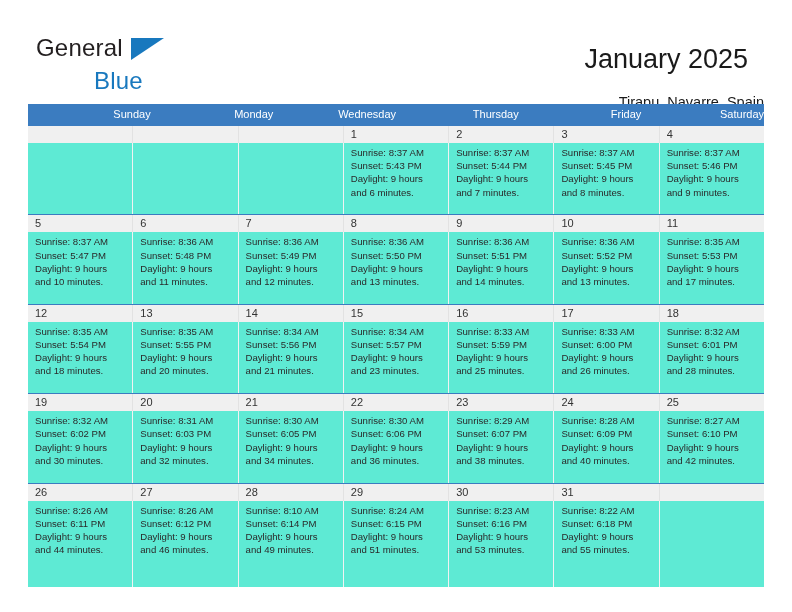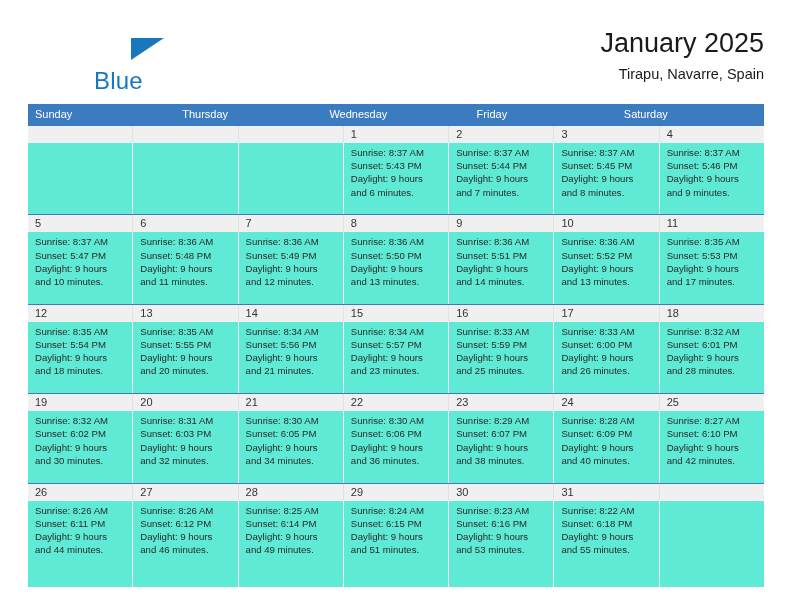--- a/index.html
+++ b/index.html
@@ -70,21 +70,21 @@
     right: 0;
     top: 0;
     text-align: right;
   }
   .cal-title {
     font-size: 27px;
     color: #1a1a1a;
     line-height: 34px;
     white-space: nowrap;
     font-weight: normal;
-    margin: 0;
+    margin: 16px;
   }
   .cal-sub {
     font-size: 14.5px;
     color: #1a1a1a;
     line-height: 20px;
     margin-top: 4px;
     white-space: nowrap;
   }
 
   
@@ -100,20 +100,21 @@
     height: 21px;
   }
   .cal-head .hcell {
     flex: 1 1 0;
     color: #ffffff;
     font-size: 11px;
     line-height: 21px;
     padding-left: 7px;
     box-sizing: border-box;
     white-space: nowrap;
+    text-align: right;
   }
 
   .week {
     position: relative;
     height: 89.4px;
     border-top: 1.4px solid #3b7cc0;
     box-sizing: border-box;
   }
   .week:first-of-type {
     border-top: none;
@@ -157,37 +158,39 @@
   }
 </style>
 </head>
 <body>
 
 <div class="page">
 
   <div class="top">
 
     <div class="logo">
+      <span class="logo-general">General</span>
       <span class="logo-tri"></span>
       <span class="logo-blue">Blue</span>
     </div>
 
     <div class="titles">
       <h1 class="cal-title">January 2025</h1>
       <div class="cal-sub">Tirapu, Navarre, Spain</div>
     </div>
 
   </div>
 
   <div class="calendar">
 
     <div class="cal-head">
       <div class="hcell">Sunday</div>
+      <div class="hcell">Monday</div>
+      <div class="hcell">Wednesday</div>
       <div class="hcell">Thursday</div>
-      <div class="hcell">Wednesday</div>
       <div class="hcell">Friday</div>
       <div class="hcell">Saturday</div>
     </div>
 
     <div class="week">
       <div class="daterow">
         <div class="dcell"></div>
         <div class="dcell"></div>
         <div class="dcell"></div>
         <div class="dcell">1</div>
@@ -426,21 +429,21 @@
           <div class="ln">Daylight: 9 hours</div>
           <div class="ln">and 44 minutes.</div>
         </div>
         <div class="bcell">
           <div class="ln">Sunrise: 8:26 AM</div>
           <div class="ln">Sunset: 6:12 PM</div>
           <div class="ln">Daylight: 9 hours</div>
           <div class="ln">and 46 minutes.</div>
         </div>
         <div class="bcell">
-          <div class="ln">Sunrise: 8:25 AM</div>
+          <div class="ln">Sunrise: 8:10 AM</div>
           <div class="ln">Sunset: 6:14 PM</div>
           <div class="ln">Daylight: 9 hours</div>
           <div class="ln">and 49 minutes.</div>
         </div>
         <div class="bcell">
           <div class="ln">Sunrise: 8:24 AM</div>
           <div class="ln">Sunset: 6:15 PM</div>
           <div class="ln">Daylight: 9 hours</div>
           <div class="ln">and 51 minutes.</div>
         </div>

